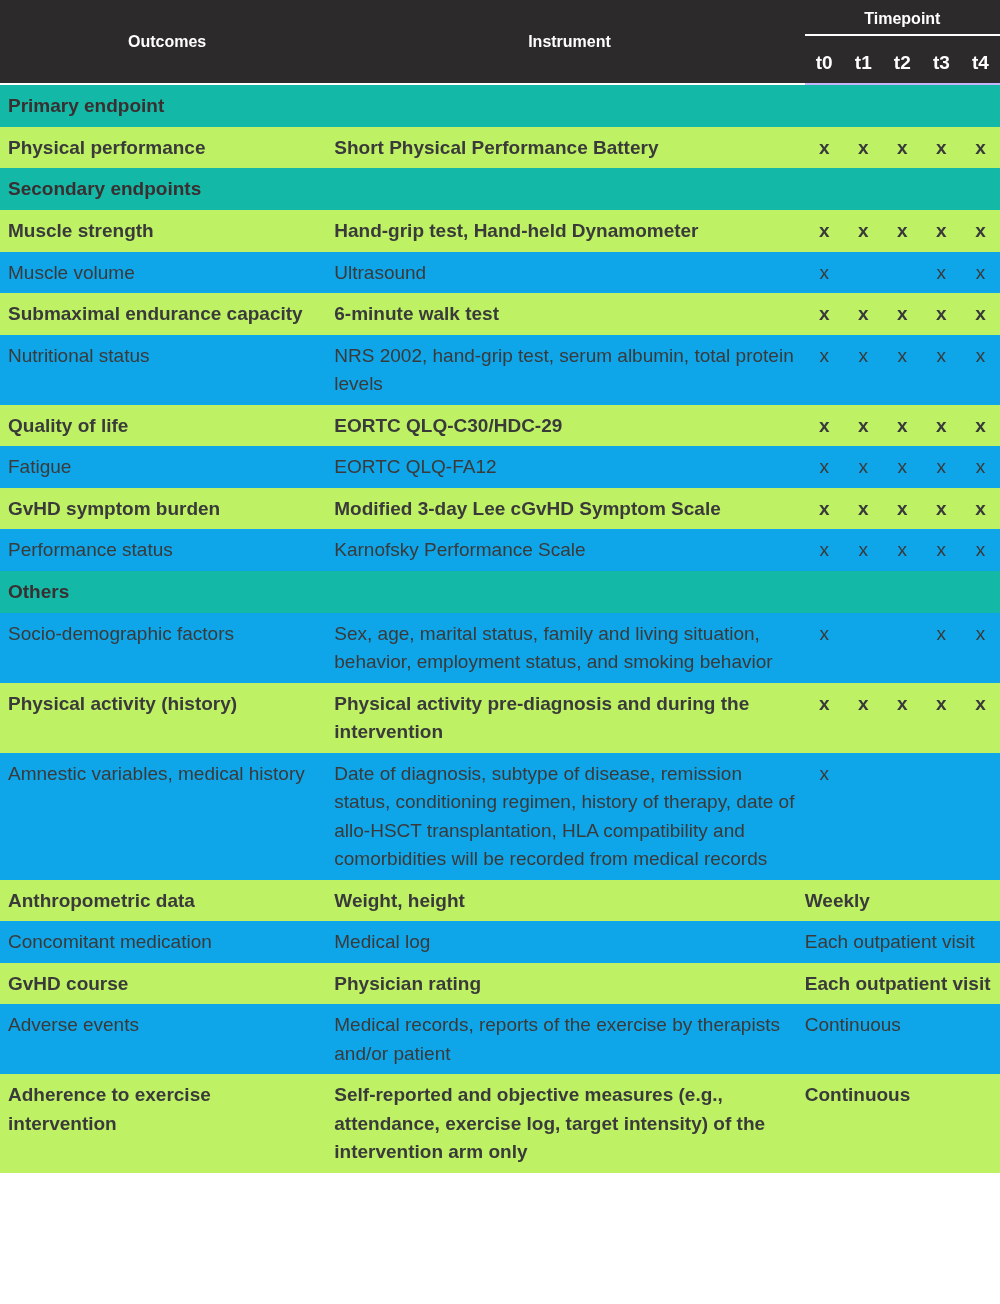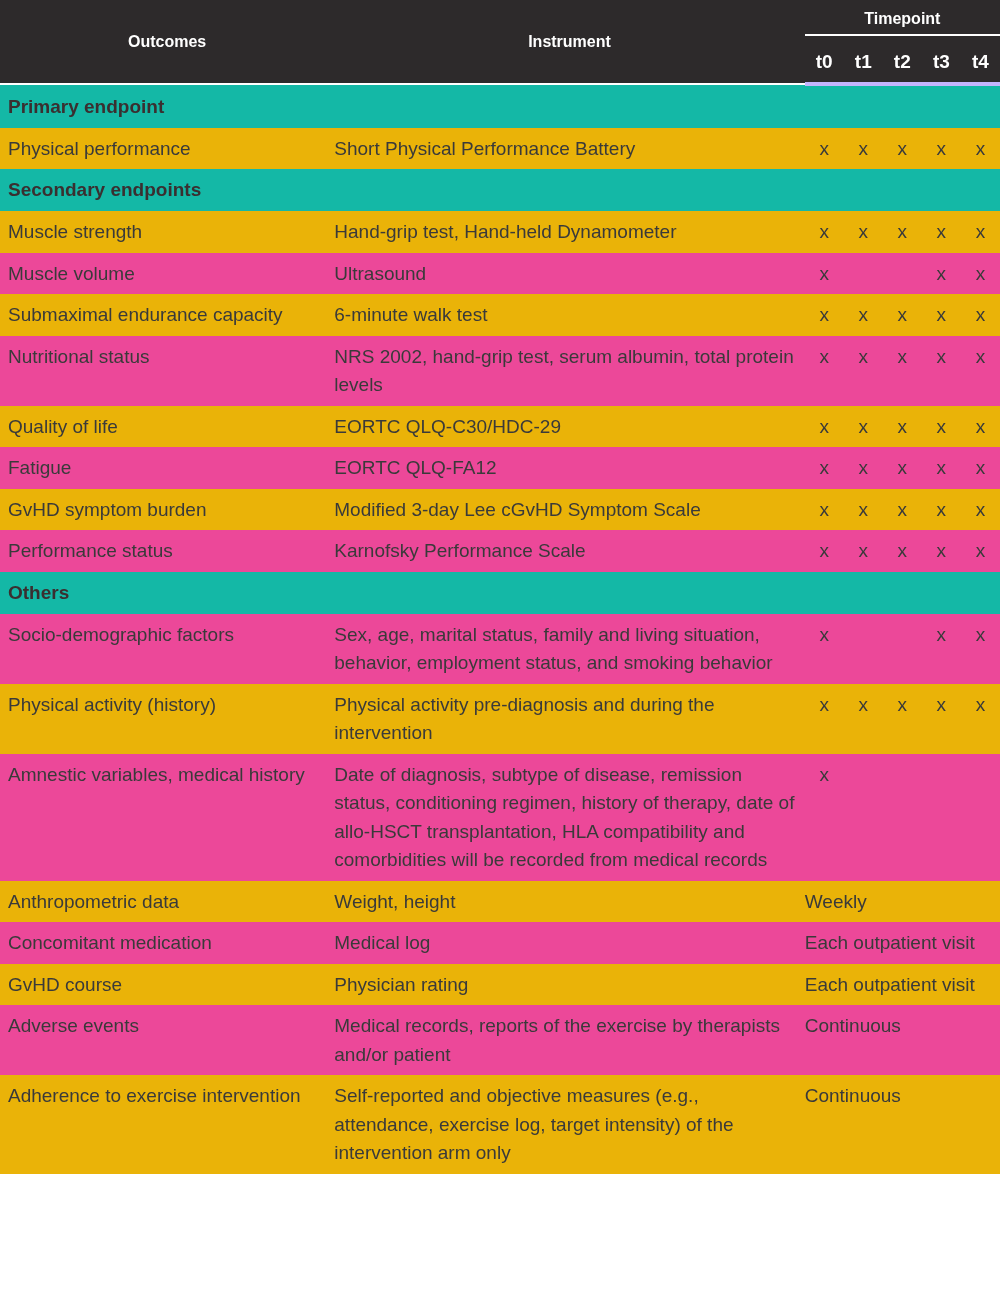--- a/index.html
+++ b/index.html
@@ -6,28 +6,28 @@
   body { width: 1000px; height: 1304px; background: #ffffff; font-family: "Liberation Sans", "DejaVu Sans", sans-serif; color: #3a3a3a; overflow: hidden; }
   table { width: 1000px; border-collapse: collapse; table-layout: fixed; }
   col.c-out { width: 326px; }
   col.c-ins { width: 478px; }
   col.c-t { width: 39px; }
   thead th { background: #2d2a2b; color: #ffffff; font-weight: bold; font-size: 16px; text-align: left; }
   thead th.h-out, thead th.h-ins { padding-left: 8px; vertical-align: middle; height: 84px; text-align: center; }
   thead th.h-tp { text-align: center; height: 42px; padding-top: 4px; position: relative; }
   thead th.h-tp span { display: block; border-bottom: 2px solid #ffffff; margin-left: 0; padding-bottom: 6px; }
   thead th.h-t { text-align: center; height: 42px; font-size: 19px; }
-  thead tr.sub th { border-bottom: 4px solid #c4b5fd; }
+  thead tr.sub th { border-bottom: 2px solid #c4b5fd; }
   thead tr.top th.h-out, thead tr.top th.h-ins { border-bottom: 2px solid #ffffff; }
   tbody td { font-size: 19px; line-height: 28.5px; padding: 7px 8px 6px 8px; vertical-align: top; }
   tbody td.t { text-align: center; padding-left: 0; padding-right: 0; }
   tbody td.span { text-align: left; padding-left: 0; padding-right: 0; }
   tr.section td { background: #14b8a6; font-weight: bold; color: #3a2f30; height: 42px; }
-  tr.gray td { background: #eab308; }
-  tr.white td { background: #ec4899; }
+  tr.gray td { background: #bef264; font-weight: bold; }
+  tr.white td { background: #0ea5e9; }
 </style>
 </head>
 <body>
 
 <table>
   <colgroup>
     <col class="c-out">
       <col class="c-ins">
     <col class="c-t">
       <col class="c-t">

